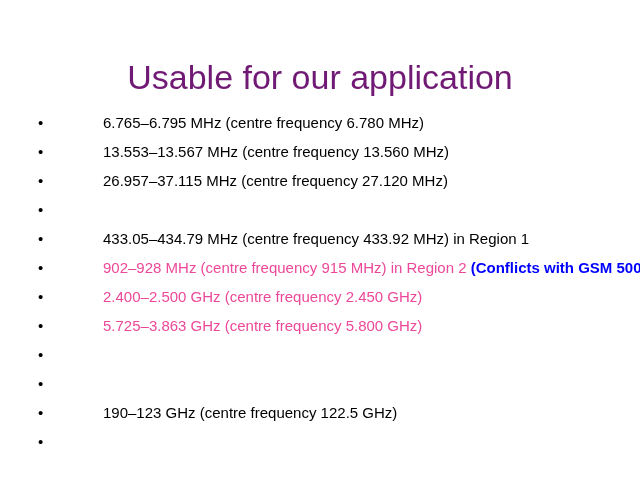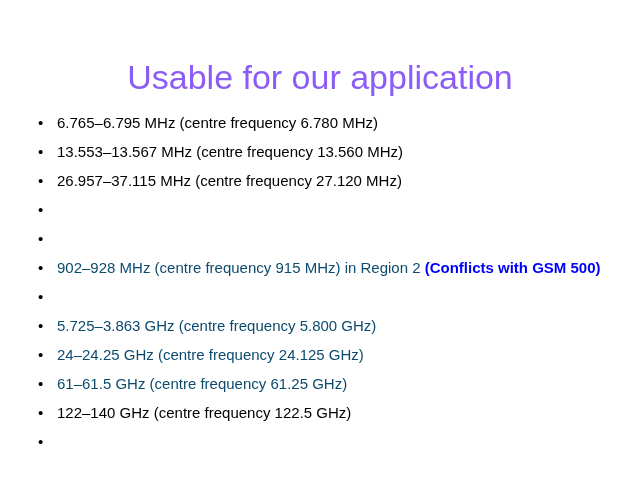--- a/index.html
+++ b/index.html
@@ -22,21 +22,21 @@
   }
   .slide-title {
     position: absolute;
     left: 0;
     top: 34px;
     width: 640px;
     text-align: center;
     font-size: 34px;
     font-weight: normal;
     line-height: 40px;
-    color: #8b5cf6;
+    color: #701a75;
     letter-spacing: 0px;
     white-space: nowrap;
   }
   .bullet-list {
     position: absolute;
     left: 33px;
     top: 108px;
     width: 600px;
     margin: 0;
     padding: 0;
@@ -57,23 +57,24 @@
     left: 5px;
     top: 0;
     width: 10px;
     line-height: 29px;
     font-size: 15px;
     color: #000000;
     text-align: left;
   }
   .bullet-text {
     display: inline;
+    margin-left: 46px;
   }
   .bullet-item.is-red .bullet-text {
-    color: #0c4a6e;
+    color: #ec4899;
   }
   .bullet-extra {
     color: #0000ff;
     font-weight: bold;
   }
 </style>
 </head>
 <body>
 
 <div class="slide">
@@ -96,49 +97,49 @@
       <span class="bullet-marker">•</span>
       <span class="bullet-text">26.957–37.115 MHz (centre frequency 27.120 MHz)</span>
     </li>
 
     <li class="bullet-item">
       <span class="bullet-marker">•</span>
     </li>
 
     <li class="bullet-item">
       <span class="bullet-marker">•</span>
+      <span class="bullet-text">433.05–434.79 MHz (centre frequency 433.92 MHz) in Region 1</span>
     </li>
 
     <li class="bullet-item is-red">
       <span class="bullet-marker">•</span>
       <span class="bullet-text">902–928 MHz (centre frequency 915 MHz) in Region 2 </span><span class="bullet-extra">(Conflicts with GSM 500)</span>
     </li>
 
     <li class="bullet-item is-red">
       <span class="bullet-marker">•</span>
+      <span class="bullet-text">2.400–2.500 GHz (centre frequency 2.450 GHz)</span>
     </li>
 
     <li class="bullet-item is-red">
       <span class="bullet-marker">•</span>
       <span class="bullet-text">5.725–3.863 GHz (centre frequency 5.800 GHz)</span>
     </li>
 
     <li class="bullet-item is-red">
       <span class="bullet-marker">•</span>
-      <span class="bullet-text">24–24.25 GHz (centre frequency 24.125 GHz)</span>
     </li>
 
     <li class="bullet-item is-red">
       <span class="bullet-marker">•</span>
-      <span class="bullet-text">61–61.5 GHz (centre frequency 61.25 GHz)</span>
     </li>
 
     <li class="bullet-item">
       <span class="bullet-marker">•</span>
-      <span class="bullet-text">122–140 GHz (centre frequency 122.5 GHz)</span>
+      <span class="bullet-text">190–123 GHz (centre frequency 122.5 GHz)</span>
     </li>
 
     <li class="bullet-item">
       <span class="bullet-marker">•</span>
     </li>
 
   </ul>
 </div>
 
 </body></html>

